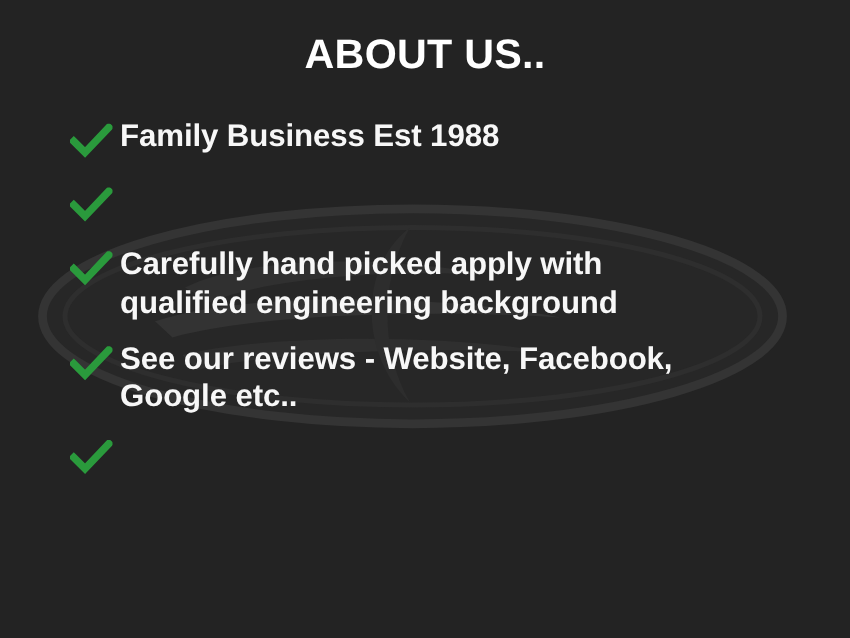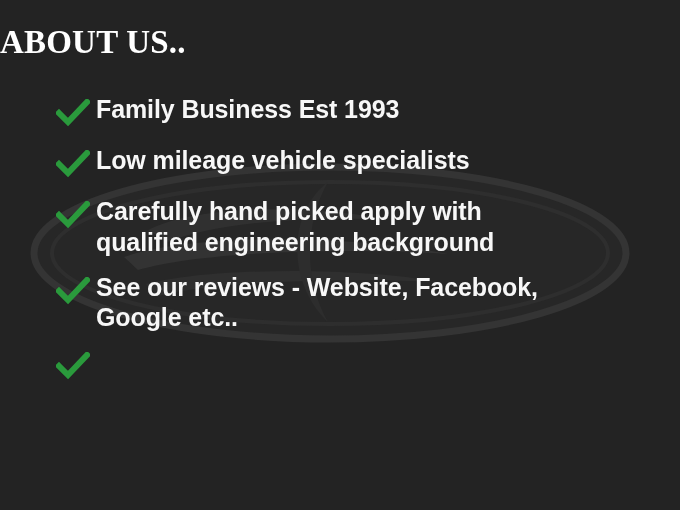--- a/index.html
+++ b/index.html
@@ -34,25 +34,26 @@
     opacity: 1;
   }
   .watermark svg { display: block; width: 100%; height: 100%; }
 
   
   .title {
     position: absolute;
     left: 0;
     top: 24px;
     width: 680px;
+    text-align: center;
     color: #ffffff;
     font-size: 33px;
     font-weight: bold;
     letter-spacing: 0.2px;
-    font-family: Liberation Serif, serif;
+    font-family: Liberation Sans, sans-serif;
   }
 
   
   .list {
     position: absolute;
     left: 56px;
     top: 94px;
     width: 600px;
   }
 
@@ -106,30 +107,29 @@
   <div class="title">ABOUT US..</div>
 
   <div class="list">
 
     <div class="item">
       <span class="check-icon">
         <svg viewBox="0 0 34 28" xmlns="http://www.w3.org/2000/svg">
           <path d="M3 14 L12 23 L31 3" fill="none" stroke="#2a9a3c" stroke-width="6" stroke-linecap="square" stroke-linejoin="miter"></path>
         </svg>
       </span>
-      <span class="item-text">Family Business Est 1993</span>
+      <span class="item-text">Family Business Est 1988</span>
     </div>
 
     <div class="item">
       <span class="check-icon">
         <svg viewBox="0 0 34 28" xmlns="http://www.w3.org/2000/svg">
           <path d="M3 14 L12 23 L31 3" fill="none" stroke="#2a9a3c" stroke-width="6" stroke-linecap="square" stroke-linejoin="miter"></path>
         </svg>
       </span>
-      <span class="item-text">Low mileage vehicle specialists</span>
     </div>
 
     <div class="item">
       <span class="check-icon">
         <svg viewBox="0 0 34 28" xmlns="http://www.w3.org/2000/svg">
           <path d="M3 14 L12 23 L31 3" fill="none" stroke="#2a9a3c" stroke-width="6" stroke-linecap="square" stroke-linejoin="miter"></path>
         </svg>
       </span>
       <span class="item-text">Carefully hand picked apply with
 qualified engineering background</span>

